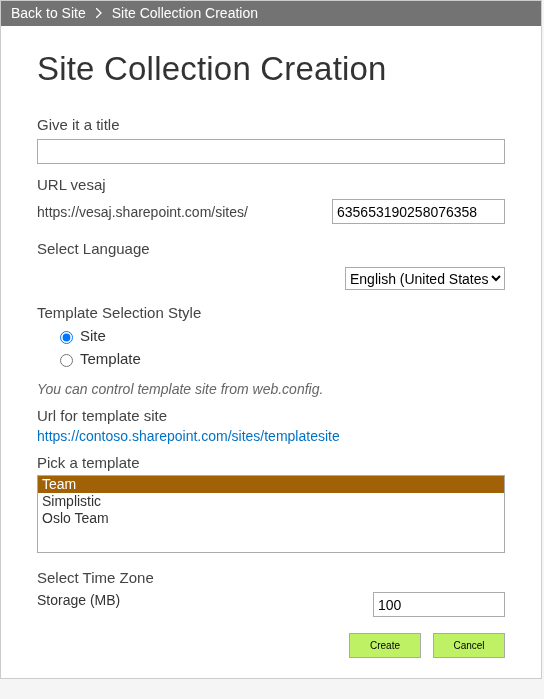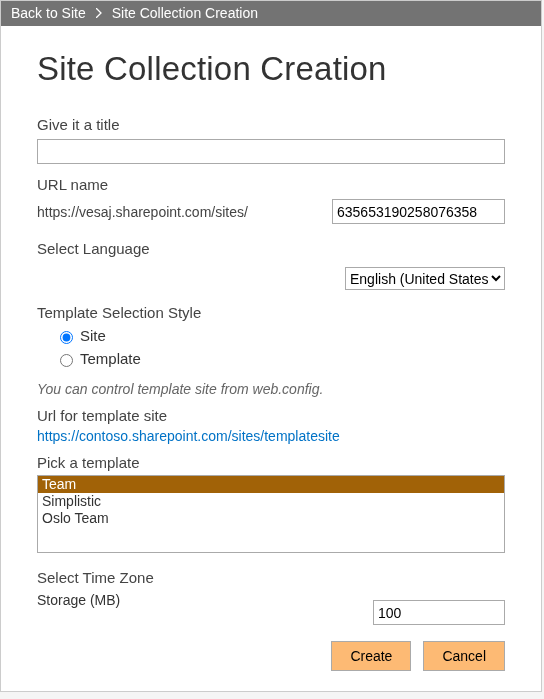--- a/index.html
+++ b/index.html
@@ -112,30 +112,30 @@
     color: #fff;
   }
   .tz-row { padding-left: 90px; margin-bottom: 10px; }
   .tz-select { width: 100%; }
   .storage-row {
     display:flex;
     justify-content: space-between;
     align-items:flex-start;
     margin-bottom: 16px;
   }
-  .storage-input { width: 132px; margin-top: 8px; }
+  .storage-input { width: 132px; }
   .button-row {
     display:flex;
     justify-content:flex-end;
     gap: 12px;
   }
   .btn {
     border: 1px solid #aaa;
-    background: #fdba74;
-    font-size: 14px;
+    background: #bef264;
+    font-size: 10px;
     padding: 6px 18px;
     font-family: inherit;
     cursor: pointer;
     min-width: 72px;
   }
 </style>
 </head>
 <body>
 
 <div class="page">
@@ -150,21 +150,21 @@
     <span>Site Collection Creation</span>
   </div>
 
   <div class="content">
 
     <h1 class="page-title">Site Collection Creation</h1>
 
     <div class="field-label">Give it a title</div>
     <input type="text" class="text-input title-input" value="" style="">
 
-    <div class="field-label">URL name</div>
+    <div class="field-label">URL vesaj</div>
     <div class="url-row">
       <span class="url-base">https://vesaj.sharepoint.com/sites/</span>
       <input type="text" class="text-input url-id" value="635653190258076358" style="">
     </div>
 
     <div class="field-label">Select Language</div>
     <div class="lang-row">
       <select class="select-ctl lang-select">
         <option>English (United States)</option>
       </select>

